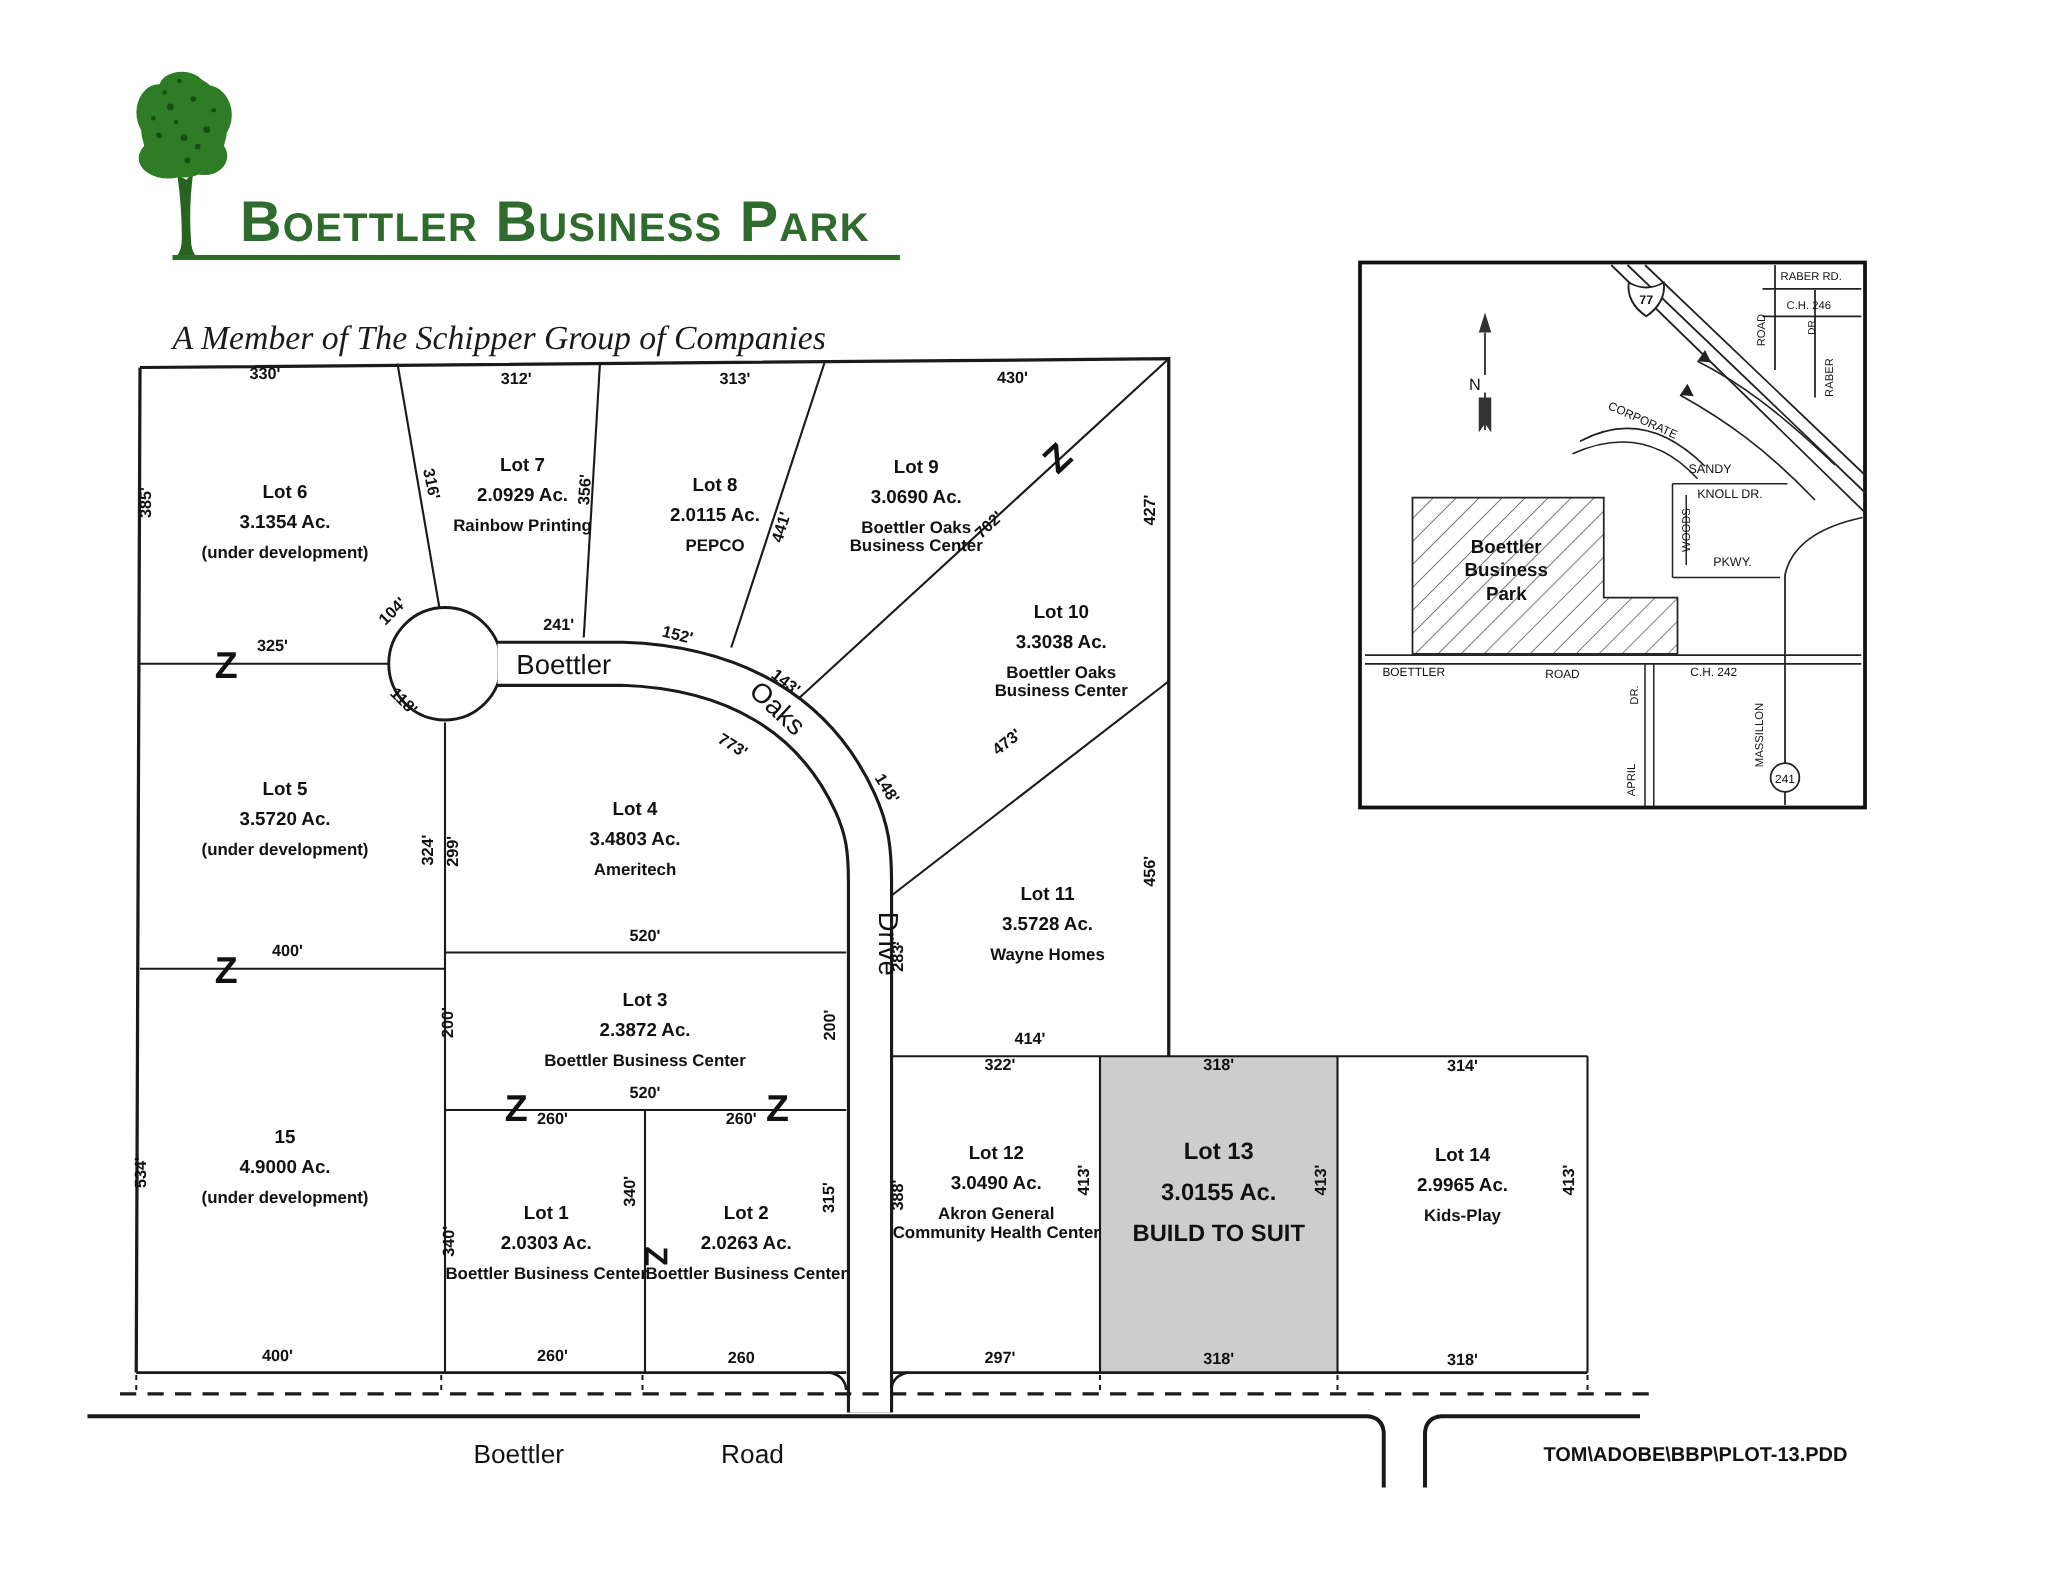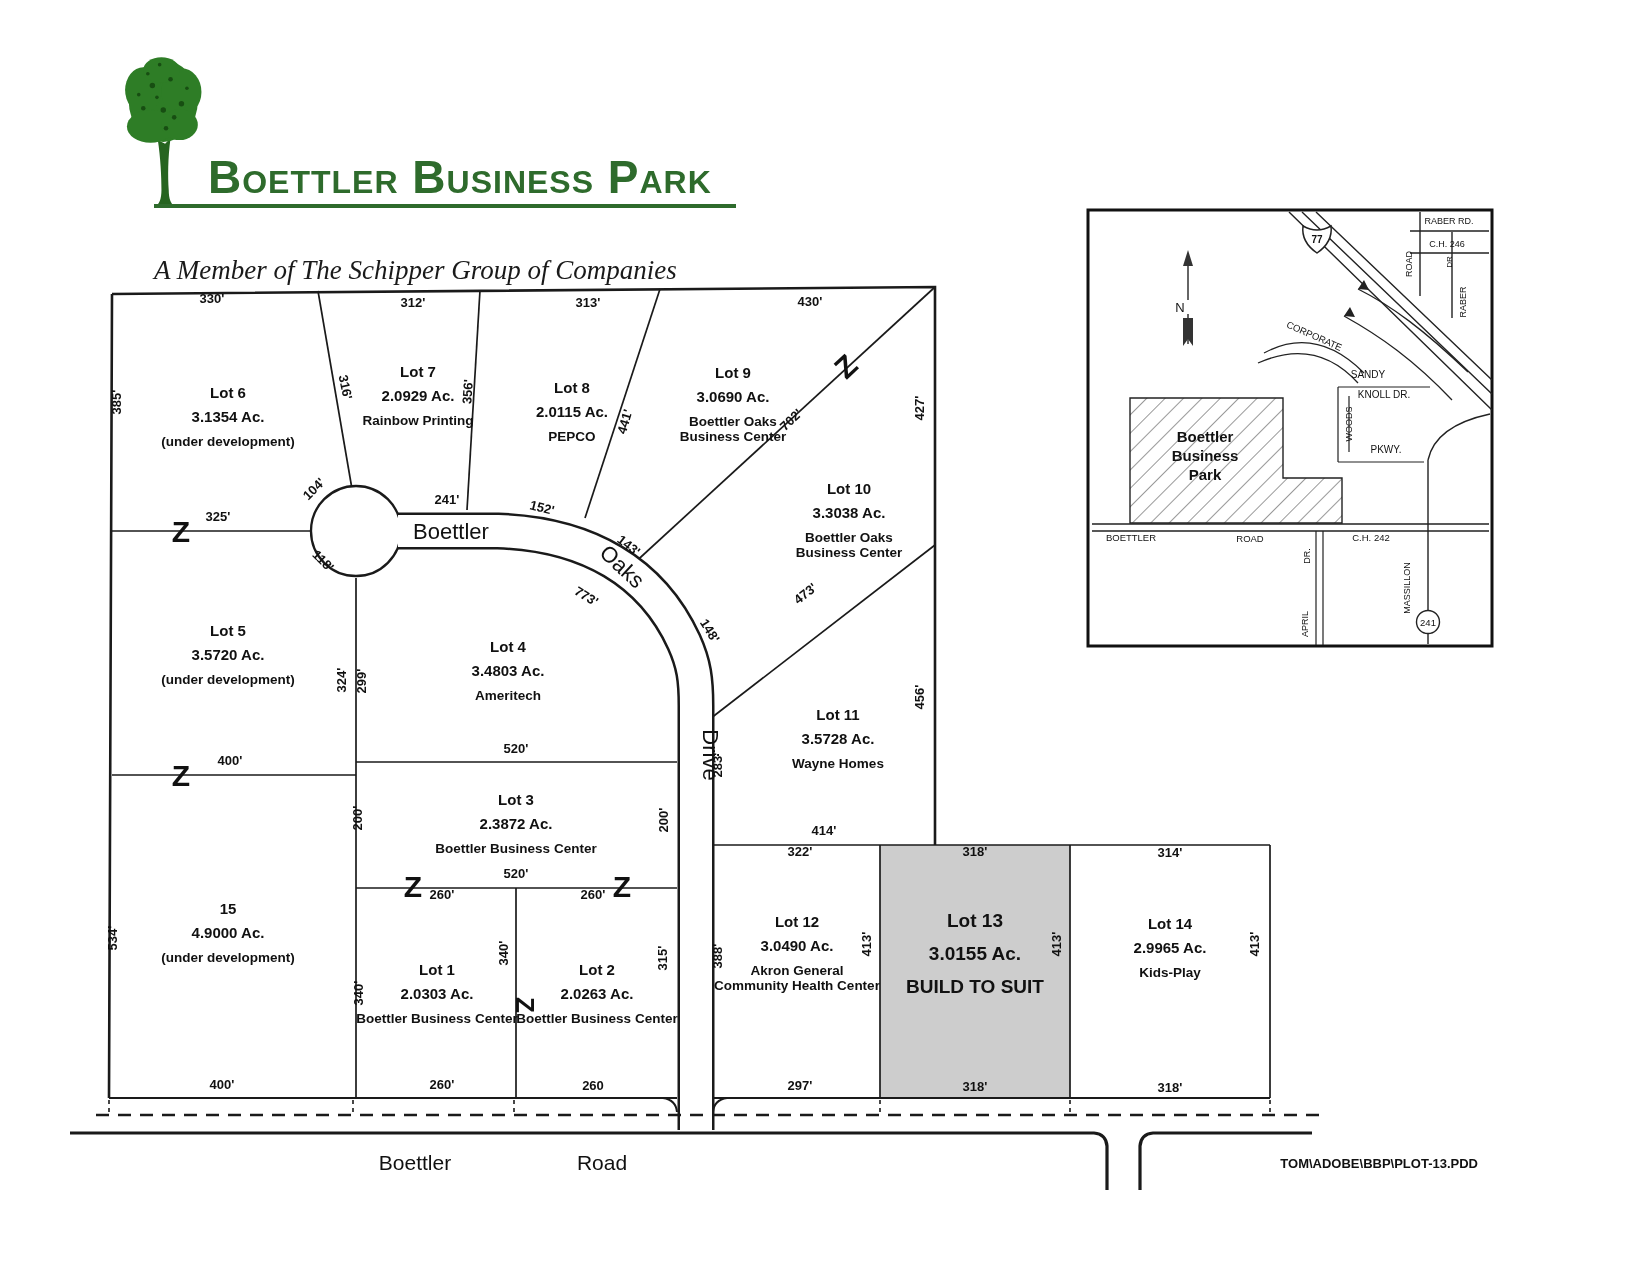--- a/index.html
+++ b/index.html
@@ -1,27 +1,27 @@
 <!DOCTYPE html>
 <html><head>
 <meta charset="utf-8">
 <style>
   html,body{margin:0;padding:0;background:#fff;}
   .page{position:relative;width:1650px;height:1275px;background:#fff;overflow:hidden;
         font-family:"Liberation Sans",sans-serif;}
   .map{position:absolute;left:0;top:0;width:1650px;height:1275px;}
   .map text{font-family:"Liberation Sans",sans-serif;fill:#111;}
-  header{position:absolute;left:16px;top:0;width:800px;height:250px;}
+  header{position:absolute;left:0;top:0;width:800px;height:250px;}
   .tree{position:absolute;left:100px;top:52px;width:100px;height:158px;}
   .title{position:absolute;left:192px;top:150px;font-size:46px;font-weight:bold;
          font-variant:small-caps;letter-spacing:1px;color:#2e6b2c;white-space:nowrap;}
   .rule{position:absolute;left:138px;top:204px;width:582px;height:4px;background:#2e6b2c;}
   .subtitle{position:absolute;left:138px;top:210px;font-family:"Liberation Serif",serif;
             font-style:italic;font-size:27px;color:#1a1a1a;white-space:nowrap;margin-top:45px;}
-  .filepath{position:absolute;right:172px;top:1156px;font-size:13px;font-weight:bold;color:#111;}
+  .filepath{position:absolute;right:172px;top:1156px;font-size:16px;font-weight:bold;color:#111;}
 </style>
 </head>
 <body>
 
 <div class="page">
 
   <header>
     <svg class="tree" viewBox="0 0 110 170" aria-hidden="true">
       <g>
         <path d="M42,168 Q50,166 50,150 C50,135 49,115 46,95 L54,99 L60,93 C57,115 57,135 58,150 Q58,166 66,168 Z" fill="#266420"></path>

